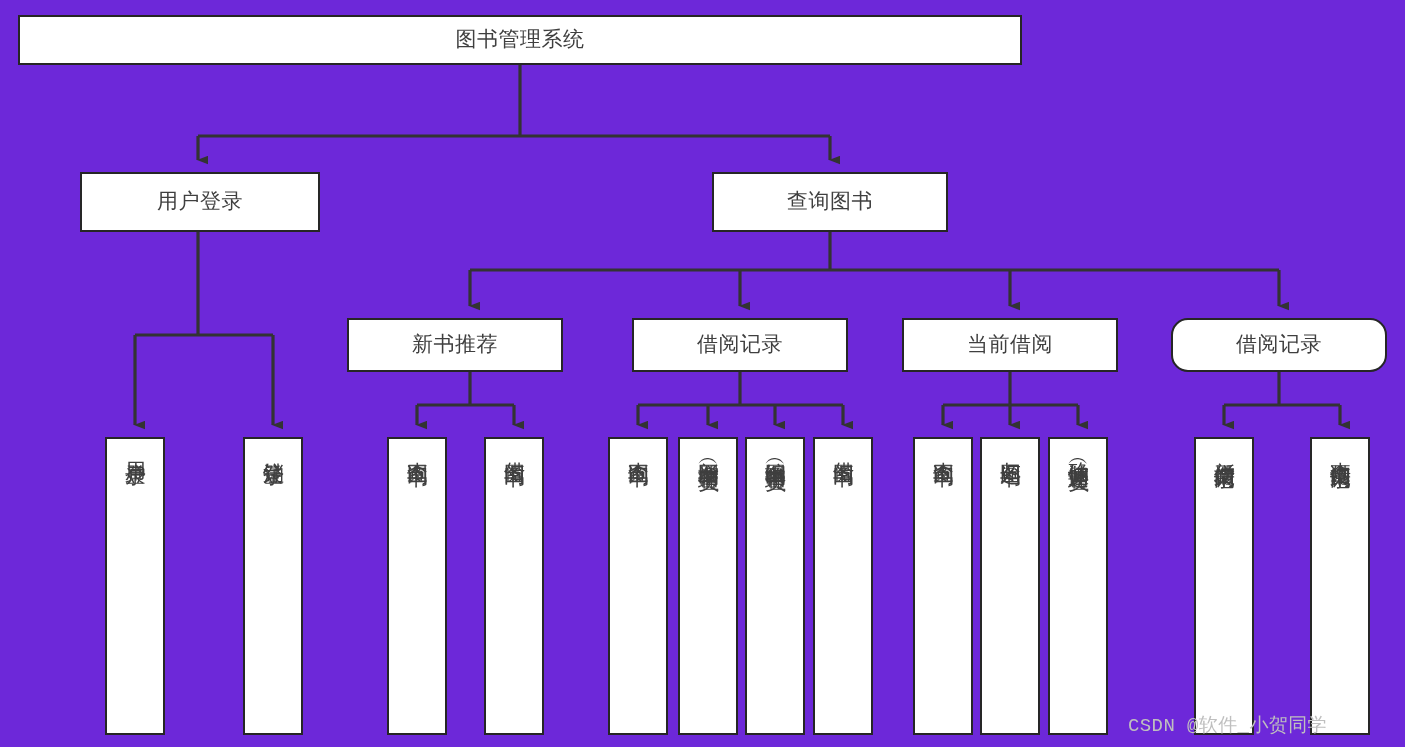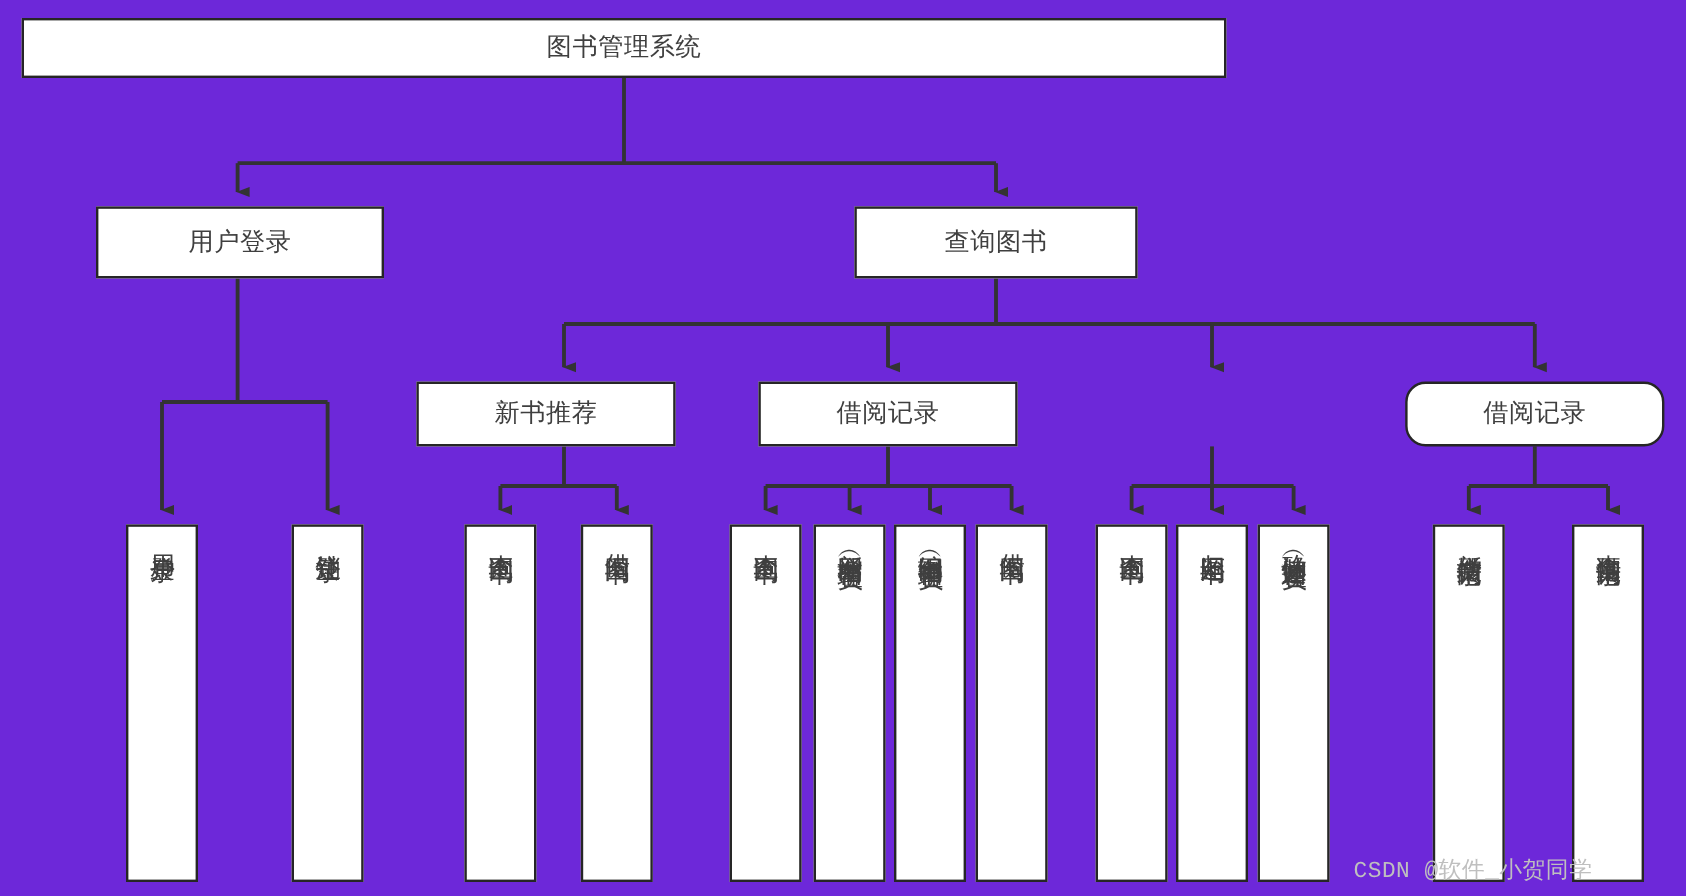--- a/index.html
+++ b/index.html
@@ -134,20 +134,23 @@
   <div class="node horiz" style="left:712px; top:172px; width:236px; height:60px;">
     <span class="node-label">查询图书</span>
   </div>
 
   <div class="node horiz" style="left:347px; top:318px; width:216px; height:54px;">
     <span class="node-label">新书推荐</span>
   </div>
   <div class="node horiz" style="left:632px; top:318px; width:216px; height:54px;">
     <span class="node-label">借阅记录</span>
   </div>
+  <div class="node horiz" style="left:902px; top:318px; width:216px; height:54px;">
+    <span class="node-label">当前借阅</span>
+  </div>
   <div class="node horiz" style="left:1171px; top:318px; width:216px; height:54px;border-radius:17px;">
     <span class="node-label">借阅记录</span>
   </div>
 
   <div class="node vert" style="left:105px; top:437px; width:60px; height:298px;">
     <span class="node-label">用户登录</span>
   </div>
   <div class="node vert" style="left:243px; top:437px; width:60px; height:298px;">
     <span class="node-label">注销登录</span>
   </div>

